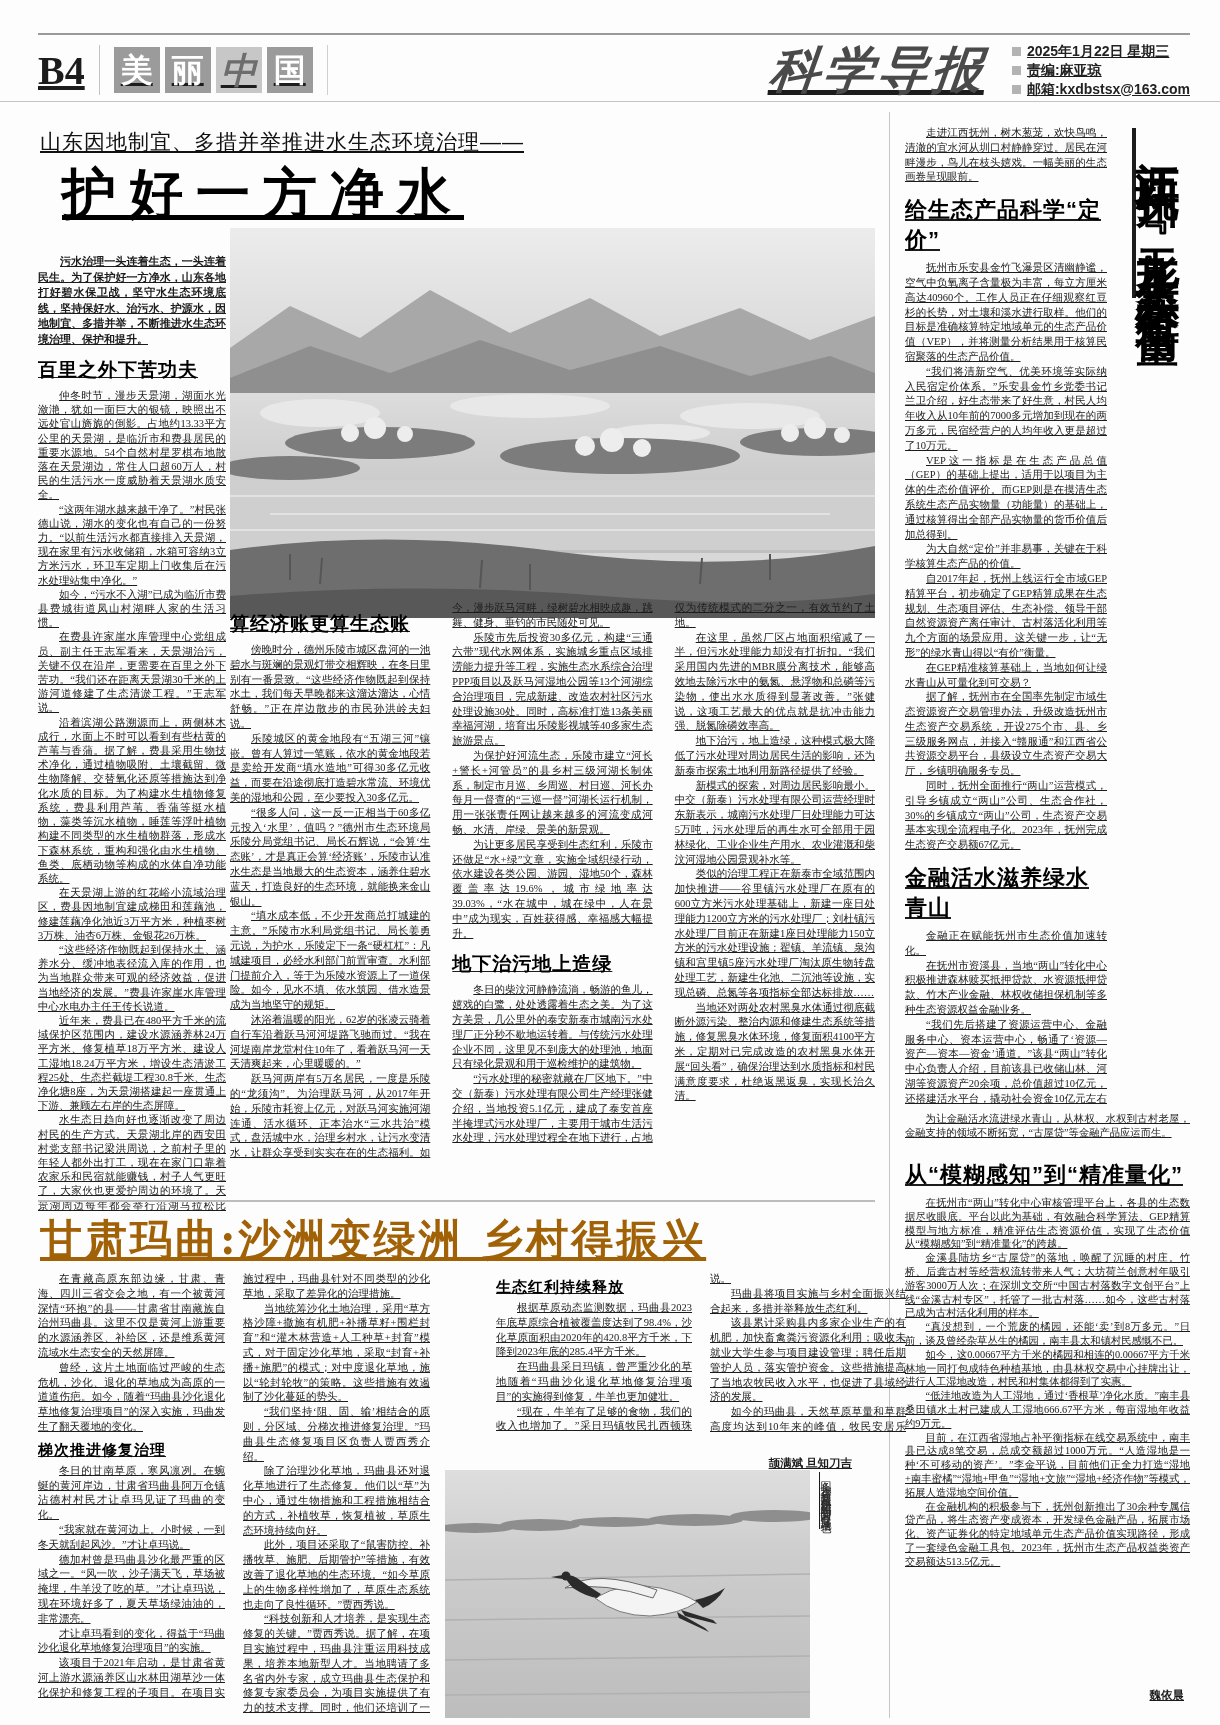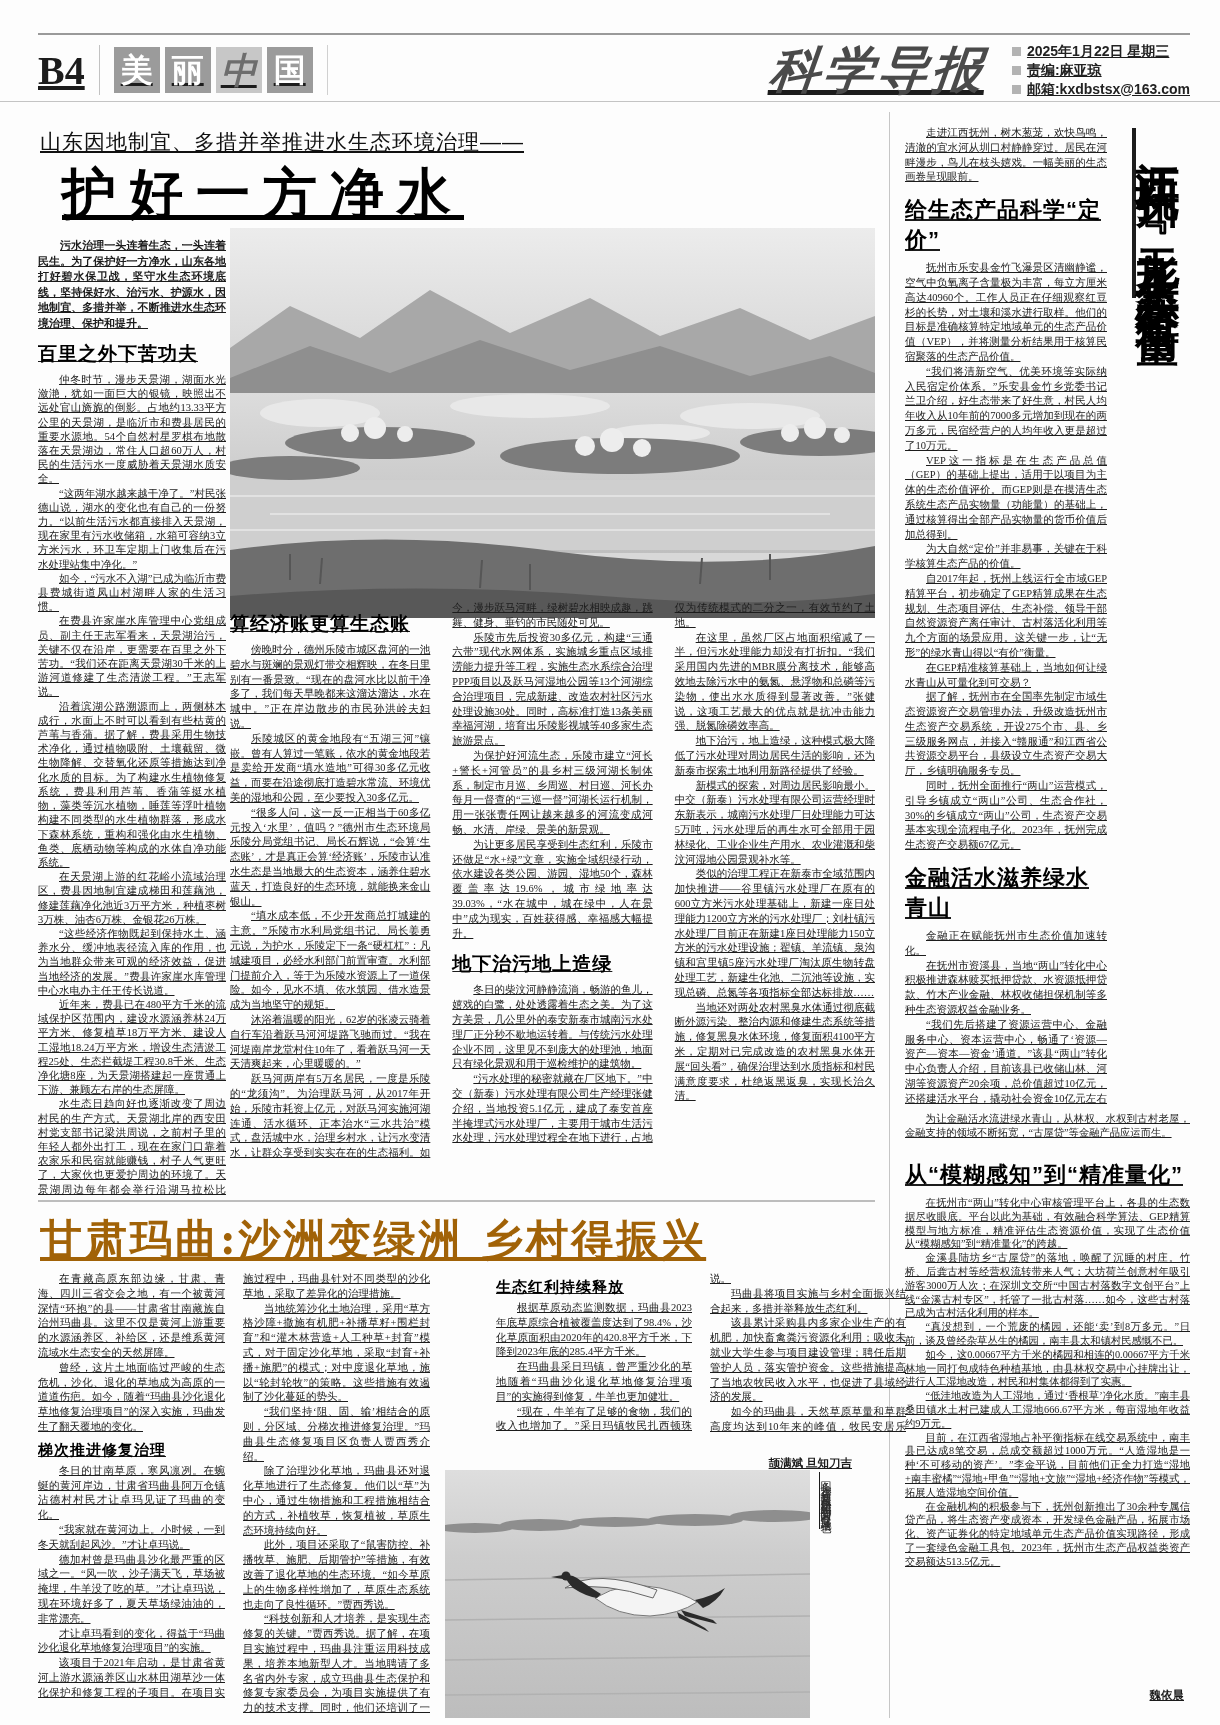--- a/index.html
+++ b/index.html
@@ -18,21 +18,21 @@
   .meta{font-size:14px;font-family:"Liberation Sans",sans-serif;color:#222;line-height:19px;font-weight:bold;}
   .meta .sq{display:inline-block;width:9px;height:9px;background:#b3b3b3;margin-right:6px;}
   
   .kicker{font-size:21px;font-family:"Liberation Sans",sans-serif;color:#111;letter-spacing:1px;}
   .mainhead{font-size:54px;font-weight:900;font-family:"Liberation Sans","DejaVu Sans",sans-serif;
             letter-spacing:13px;color:#000;}
   .np{margin:0;text-indent:2em;font-size:10.5px;line-height:14.8px;text-align:justify;}
   .intro{margin:0 0 6px 0;text-indent:2em;font-size:11px;line-height:15.5px;font-weight:bold;text-align:justify;}
   .subhead{font-family:"Liberation Sans",sans-serif;font-weight:bold;font-size:19px;
            margin:10px 0 6px 0;text-indent:0;color:#000;letter-spacing:1px;}
-  .col1{width:188px;height:958px;overflow:hidden;}
+  .col1{width:188px;height:958px;overflow:hidden;margin-top:16px;}
   .col1 .np{line-height:14.2px;}
   .lowercols{width:645px;height:568px;overflow:hidden;column-count:3;column-gap:22px;column-fill:auto;}
   .byline{text-align:right;font-weight:bold;font-size:11.5px;margin-top:8px;padding-right:6px;}
   
   .railcol{width:202px;height:978px;overflow:hidden;}
   .railcol .subhead,.railbot .subhead{font-size:22px;}
   .vhead{width:78px;height:984px;writing-mode:vertical-rl;font-size:44px;font-weight:900;
          font-family:"DejaVu Serif",serif;letter-spacing:7px;color:#000;margin:0 auto;}
   .railbot{width:285px;}
   .bsmall{font-size:10.3px;line-height:13.8px;}
@@ -150,21 +150,21 @@
         <p class="np">在天景湖上游的红花峪小流域治理区，费县因地制宜建成梯田和莲藕池，修建莲藕净化池近3万平方米，种植枣树3万株、油杏6万株、金银花26万株。</p>
         <p class="np">“这些经济作物既起到保持水土、涵养水分、缓冲地表径流入库的作用，也为当地群众带来可观的经济效益，促进当地经济的发展。”费县许家崖水库管理中心水电办主任王传长说道。</p>
         <p class="np">近年来，费县已在480平方千米的流域保护区范围内，建设水源涵养林24万平方米、修复植草18万平方米、建设人工湿地18.24万平方米，增设生态清淤工程25处、生态拦截堤工程30.8千米、生态净化塘8座，为天景湖搭建起一座贯通上下游、兼顾左右岸的生态屏障。</p>
         <p class="np">水生态日趋向好也逐渐改变了周边村民的生产方式。天景湖北岸的西安田村党支部书记梁洪周说，之前村子里的年轻人都外出打工，现在在家门口靠着农家乐和民宿就能赚钱，村子人气更旺了，大家伙也更爱护周边的环境了。天景湖周边每年都会举行沿湖马拉松比赛、骑行赛等活动，为当地注入了新的发展动力。</p>
       </div>
   </div>
 
   <div class="abs lowercols" style="left:230px;top:601px;">
     <div>
         <h3 class="subhead">算经济账更算生态账</h3>
-        <p class="np">傍晚时分，德州乐陵市城区盘河的一池碧水与斑斓的景观灯带交相辉映，在冬日里别有一番景致。“现在的盘河水比以前干净多了，我们每天早晚都来这溜达溜达，水在城中。”正在岸边散步的市民孙洪岭夫妇说。</p>
+        <p class="np">傍晚时分，德州乐陵市城区盘河的一池碧水与斑斓的景观灯带交相辉映，在冬日里别有一番景致。“这些经济作物既起到保持水土，我们每天早晚都来这溜达溜达，心情舒畅。”正在岸边散步的市民孙洪岭夫妇说。</p>
         <p class="np">乐陵城区的黄金地段有“五湖三河”镶嵌。曾有人算过一笔账，依水的黄金地段若是卖给开发商“填水造地”可得30多亿元收益，而要在沿途彻底打造碧水常流、环境优美的湿地和公园，至少要投入30多亿元。</p>
         <p class="np">“很多人问，这一反一正相当于60多亿元投入‘水里’，值吗？”德州市生态环境局乐陵分局党组书记、局长石辉说，“会算‘生态账’，才是真正会算‘经济账’，乐陵市认准水生态是当地最大的生态资本，涵养住碧水蓝天，打造良好的生态环境，就能换来金山银山。</p>
         <p class="np">“填水成本低，不少开发商总打城建的主意。”乐陵市水利局党组书记、局长姜勇元说，为护水，乐陵定下一条“硬杠杠”：凡城建项目，必经水利部门前置审查。水利部门提前介入，等于为乐陵水资源上了一道保险。如今，见水不填、依水筑园、借水造景成为当地坚守的规矩。</p>
         <p class="np">沐浴着温暖的阳光，62岁的张凌云骑着自行车沿着跃马河河堤路飞驰而过。“我在河堤南岸龙堂村住10年了，看着跃马河一天天清爽起来，心里暖暖的。”</p>
         <p class="np">跃马河两岸有5万名居民，一度是乐陵的“龙须沟”。为治理跃马河，从2017年开始，乐陵市耗资上亿元，对跃马河实施河湖连通、活水循环、正本治水“三水共治”模式，盘活城中水，治理乡村水，让污水变清水，让群众享受到实实在在的生态福利。如今，漫步跃马河畔，绿树碧水相映成趣，跳舞、健身、垂钓的市民随处可见。</p>
         <p class="np">乐陵市先后投资30多亿元，构建“三通六带”现代水网体系，实施城乡重点区域排涝能力提升等工程，实施生态水系综合治理PPP项目以及跃马河湿地公园等13个河湖综合治理项目，完成新建、改造农村社区污水处理设施30处。同时，高标准打造13条美丽幸福河湖，培育出乐陵影视城等40多家生态旅游景点。</p>
         <p class="np">为保护好河流生态，乐陵市建立“河长+警长+河管员”的县乡村三级河湖长制体系，制定市月巡、乡周巡、村日巡、河长办每月一督查的“三巡一督”河湖长运行机制，用一张张责任网让越来越多的河流变成河畅、水清、岸绿、景美的新景观。</p>
         <p class="np">为让更多居民享受到生态红利，乐陵市还做足“水+绿”文章，实施全域织绿行动，依水建设各类公园、游园、湿地50个，森林覆盖率达19.6%，城市绿地率达39.03%，“水在城中，城在绿中，人在景中”成为现实，百姓获得感、幸福感大幅提升。</p>
       </div>
     <div>

